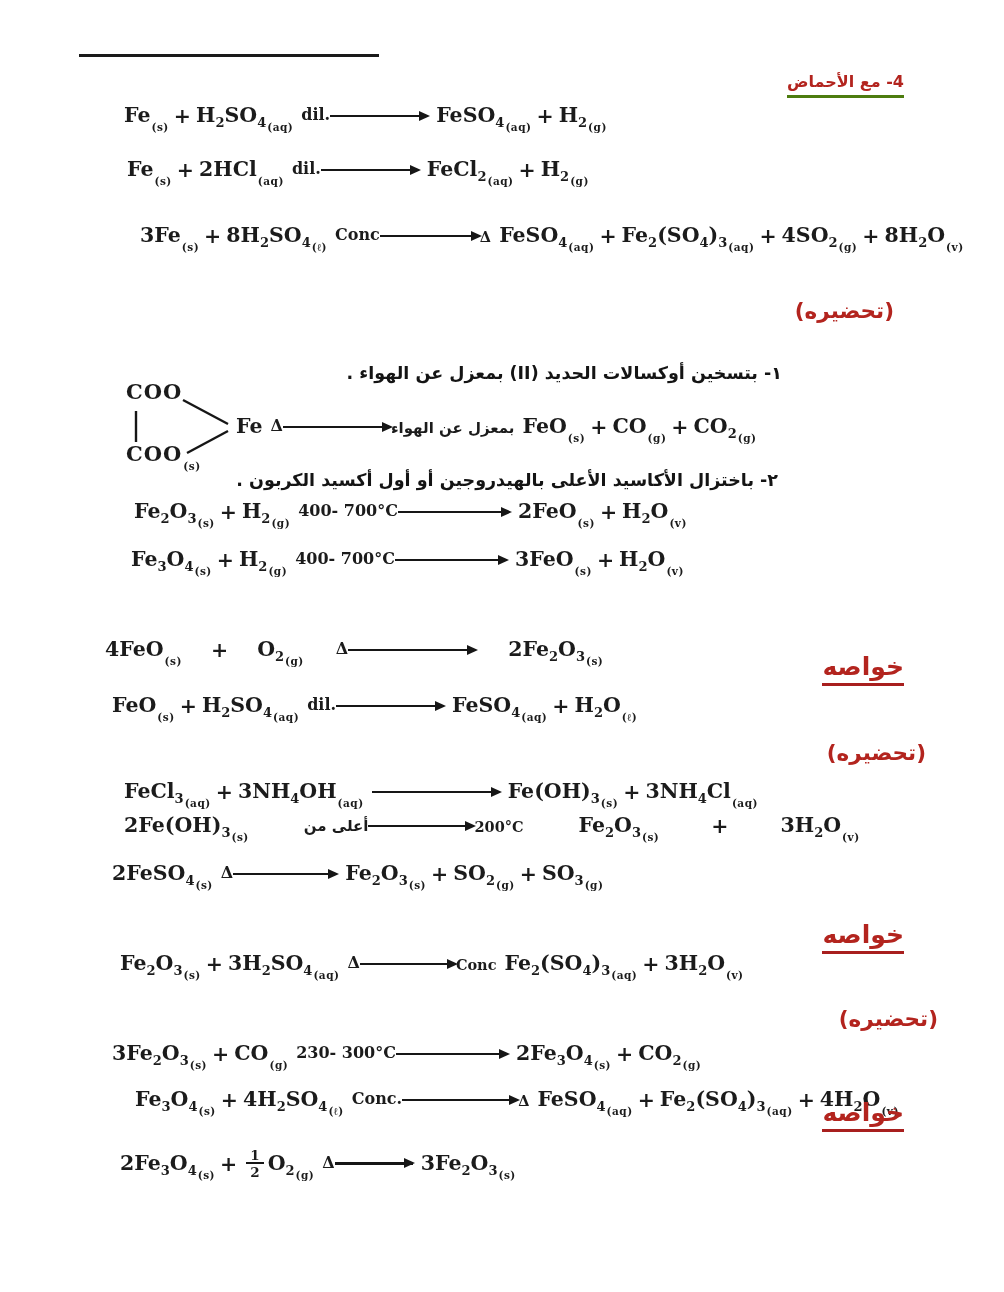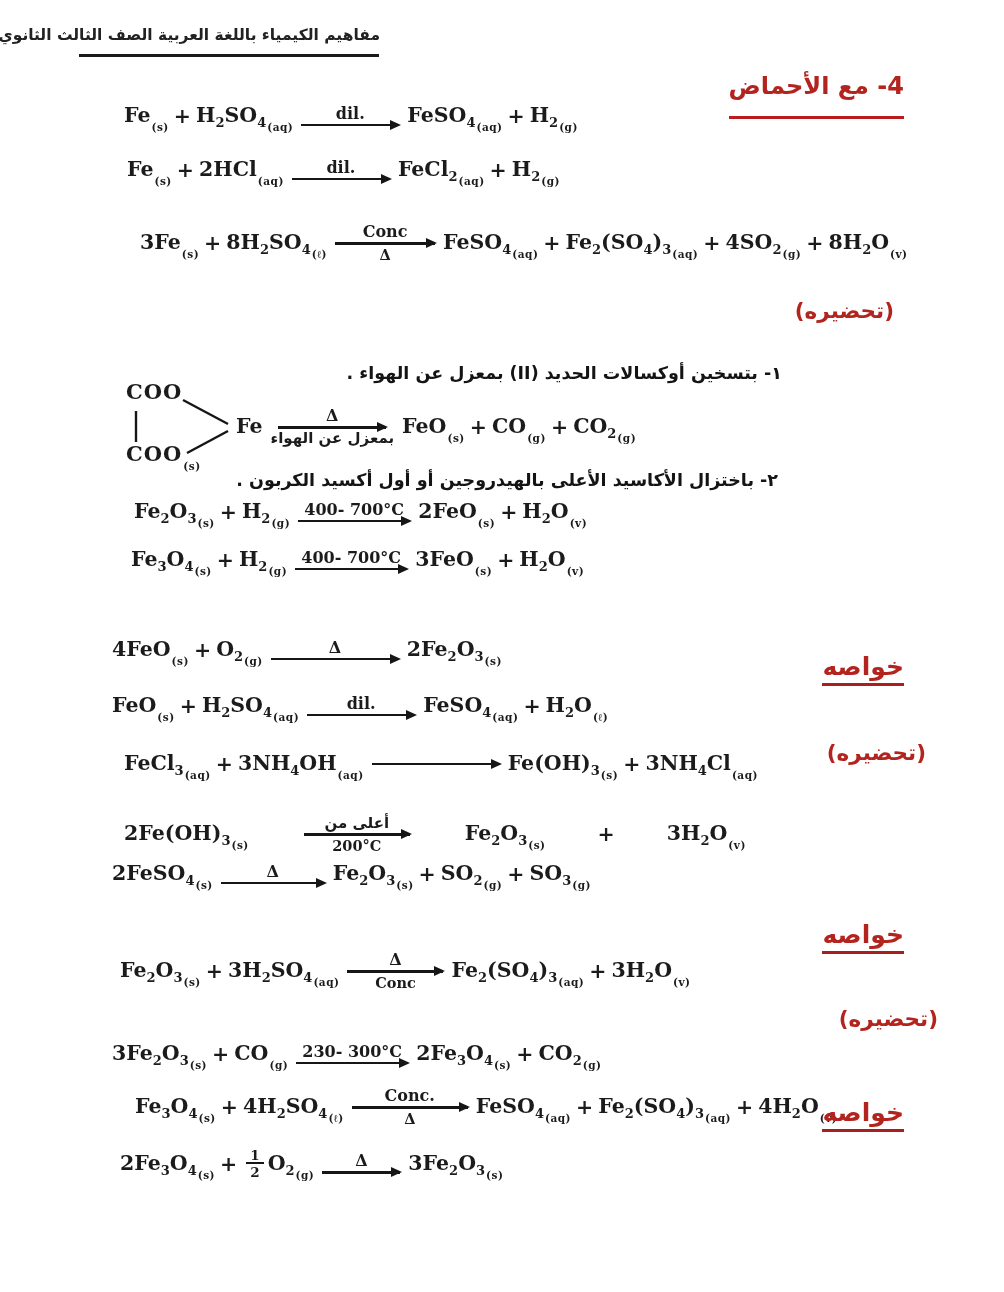--- a/index.html
+++ b/index.html
@@ -22,41 +22,41 @@
   .header-rule{
     position:absolute;top:54px;left:79px;width:300px;height:3px;
     background:#1a1a1a;
   }
   
   .rhead,.sidehead,.bighead{
     position:absolute;
     font-family:"DejaVu Sans","Liberation Sans",sans-serif;
     font-weight:700;color:#b3241e;direction:rtl;white-space:nowrap;
   }
-  .rhead{font-size:24px;border-bottom:3px solid #b91c1c;padding-bottom:16px;}
+  .rhead{font-size:16px;border-bottom:3px solid #4d7c0f;padding-bottom:4px;}
   .sidehead{font-size:25px;border-bottom:3px solid #a81f1e;padding-bottom:2px;}
   .bighead{display:flex;align-items:baseline;font-size:21.5px;}
   .bighead .bh-main{border-bottom:3.5px solid #a81f1e;padding-bottom:5px;}
   .bighead .bh-paren{padding-bottom:5px;}
   
   .atext{
     position:absolute;direction:rtl;white-space:nowrap;
     font-family:"DejaVu Sans","Liberation Sans",sans-serif;
     font-weight:700;font-size:17.5px;color:#141414;
   }
   
   .eq{
     position:absolute;display:flex;align-items:center;
     font-weight:700;font-size:20.5px;white-space:nowrap;
   }
   .term{display:inline-block;line-height:1.15;}
   .fsub{font-size:13px;position:relative;top:5px;}
   .st{font-size:10.5px;position:relative;top:9px;margin-left:1px;letter-spacing:0.5px;}
   .op{margin:0 5px;}
-  .arrow{display:inline-flex;flex-direction:column;align-items:center;margin:0 8px;line-height:1;}
+  .arrow{display:inline-flex;flex-direction:row;align-items:center;margin:0 8px;line-height:1;}
   .arr-above{font-size:16px;font-weight:700;margin-bottom:2px;}
   .arr-below{font-size:14.5px;font-weight:700;margin-top:3px;}
   .arr-above.ar,.arr-below.ar{
     font-family:"DejaVu Sans","Liberation Sans",sans-serif;
     font-size:15px;direction:rtl;margin-top:2px;
   }
   .arr-line{position:relative;height:2.5px;background:#161616;}
   .arr-line::after{
     content:"";position:absolute;right:-2px;top:-4.2px;
     border-left:11px solid #161616;
@@ -71,21 +71,20 @@
   .oxa{position:relative;width:108px;height:86px;flex:none;margin-right:2px;}
   .oxa-lines{position:absolute;left:0;top:0;}
   .oxa-t,.oxa-b{position:absolute;left:0;font-size:21px;font-weight:700;letter-spacing:1px;text-align:center;}
   .oxa-t{top:-5px;}
   .oxa-b{top:57px;}
 </style>
 </head>
 <body>
 
 <div class="page" id="page">
-  <div class="header">مفاهيم الكيمياء باللغة العربية الصف الثالث الثانوي</div>
   <div class="header-rule"></div>
   <div id="content-layer">
       <div class="rhead" style="top: 72px; right: 100px;">4- مع الأحماض</div>
       <div class="eq" style="top: 104px; left: 124px;">
         <span class="term"><span>Fe</span><span class="st">(s)</span></span>
         <span class="op">+</span>
         <span class="term"><span>H</span><span class="fsub">2</span><span>SO</span><span class="fsub">4</span><span class="st">(aq)</span></span>
         <span class="arrow">
           <span class="arr-above">dil.</span>
           <span class="arr-line" style="width: 98px;"></span>
@@ -167,21 +166,21 @@
         <span class="op">+</span>
         <span class="term"><span>H</span><span class="fsub">2</span><span class="st">(g)</span></span>
         <span class="arrow">
           <span class="arr-above">400- 700°C</span>
           <span class="arr-line" style="width: 112px;"></span>
         </span>
         <span class="term"><span>3FeO</span><span class="st">(s)</span></span>
         <span class="op">+</span>
         <span class="term"><span>H</span><span class="fsub">2</span><span>O</span><span class="st">(v)</span></span>
       </div>
-      <div class="eq" style="top: 638px; left: 112px;">
+      <div class="eq" style="top: 638px; left: 105px; gap: 24px;">
         <span class="term"><span>4FeO</span><span class="st">(s)</span></span>
         <span class="op">+</span>
         <span class="term"><span>O</span><span class="fsub">2</span><span class="st">(g)</span></span>
         <span class="arrow">
           <span class="arr-above">Δ</span>
           <span class="arr-line" style="width: 128px;"></span>
         </span>
         <span class="term"><span>2Fe</span><span class="fsub">2</span><span>O</span><span class="fsub">3</span><span class="st">(s)</span></span>
       </div>
       <div class="sidehead" style="top: 652px; right: 100px;">خواصه</div>
@@ -193,21 +192,21 @@
           <span class="arr-above">dil.</span>
           <span class="arr-line" style="width: 108px;"></span>
         </span>
         <span class="term"><span>FeSO</span><span class="fsub">4</span><span class="st">(aq)</span></span>
         <span class="op">+</span>
         <span class="term"><span>H</span><span class="fsub">2</span><span>O</span><span class="st">(ℓ)</span></span>
       </div>
       <div class="bighead" style="gap: 52px; top: 740px; right: 78px;">
         <span class="bh-paren">(تحضيره)</span>
       </div>
-      <div class="eq" style="top: 752px; left: 124px;">
+      <div class="eq" style="top: 780px; left: 124px;">
         <span class="term"><span>FeCl</span><span class="fsub">3</span><span class="st">(aq)</span></span>
         <span class="op">+</span>
         <span class="term"><span>3NH</span><span class="fsub">4</span><span>OH</span><span class="st">(aq)</span></span>
         <span class="arrow">
           <span class="arr-line" style="width: 128px;"></span>
         </span>
         <span class="term"><span>Fe(OH)</span><span class="fsub">3</span><span class="st">(s)</span></span>
         <span class="op">+</span>
         <span class="term"><span>3NH</span><span class="fsub">4</span><span>Cl</span><span class="st">(aq)</span></span>
       </div>

